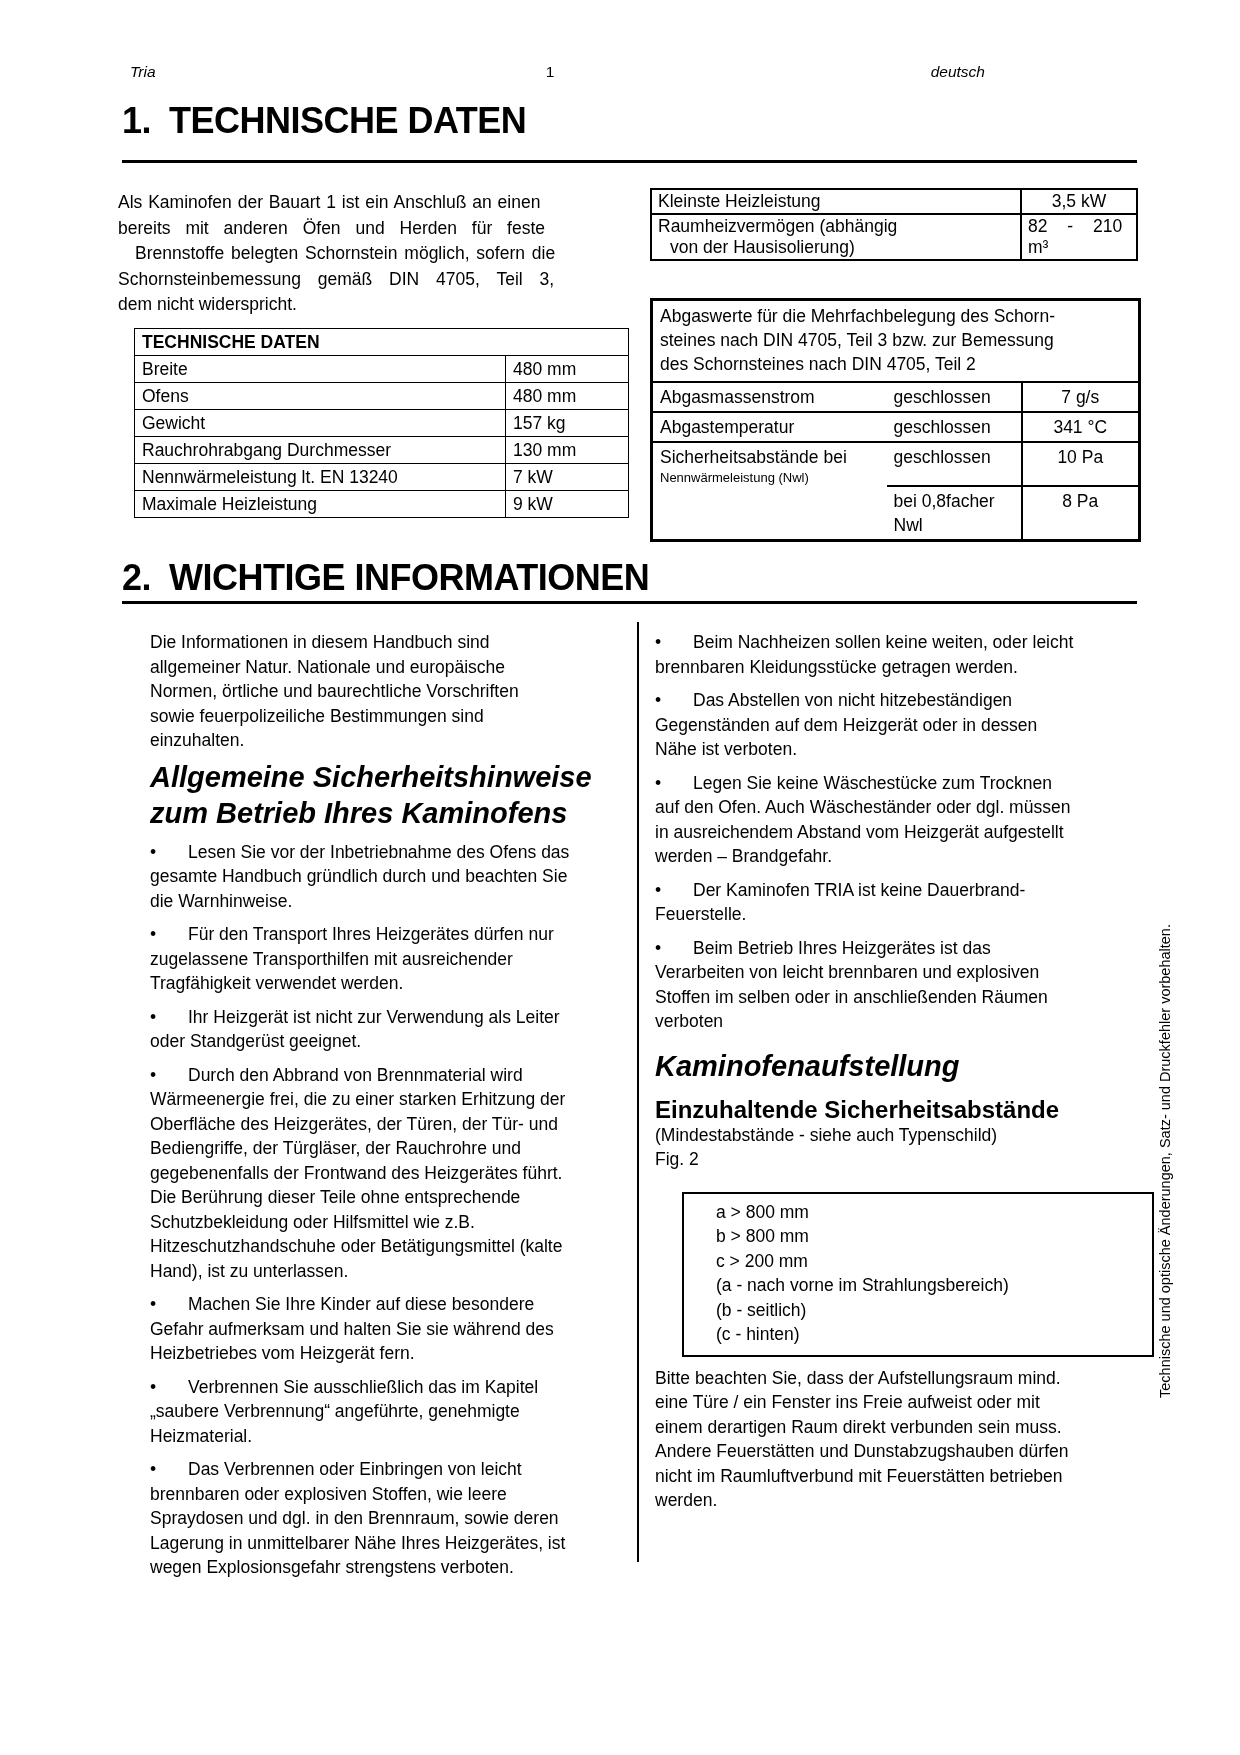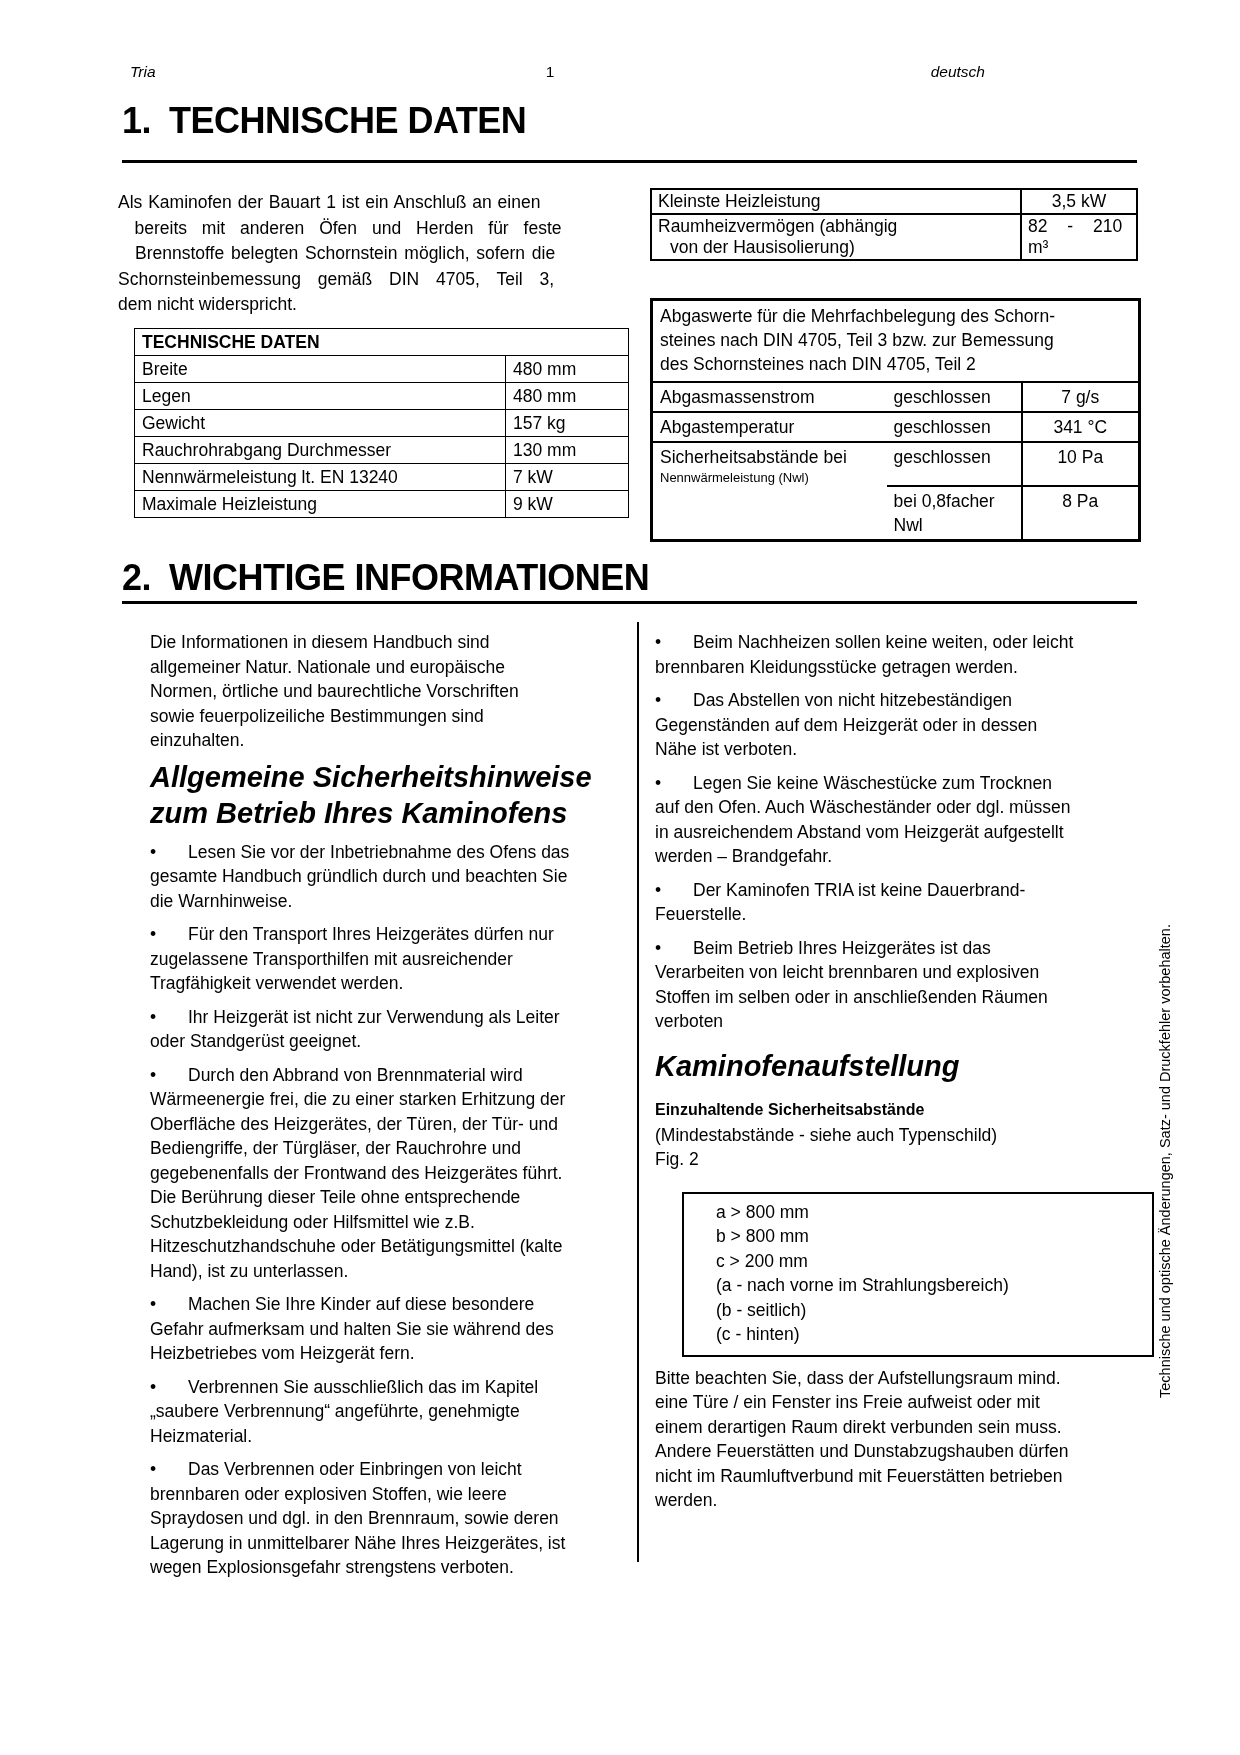--- a/index.html
+++ b/index.html
@@ -10,21 +10,21 @@
   .abs{position:absolute;}
   
   .hdr{font-size:15.5px;}
   .italic{font-style:italic;}
   
   .sec-title{font-size:36px;font-weight:bold;letter-spacing:-0.5px;white-space:nowrap;}
   .sec-num{display:inline-block;width:47px;}
   .rule{background:#000;height:2.5px;}
   .intro{font-size:17.5px;line-height:25.5px;}
   .intro .ln{white-space:nowrap;}
-  .ws0{word-spacing:1px;} .ws1{word-spacing:10px;text-align:center;} .ws2{word-spacing:2px;margin-left:17px;}
+  .ws0{word-spacing:1px;} .ws1{word-spacing:10px;} .ws2{word-spacing:2px;margin-left:17px;}
   .ws3{word-spacing:12px;} .ws4{word-spacing:0;}
   
   table{border-collapse:collapse;table-layout:fixed;}
   td{font-size:17.5px;vertical-align:top;}
   
   .tech td{border:1.5px solid #000;height:26px;padding:0 4px 0 7px;vertical-align:middle;}
   .tech .th{font-weight:bold;}
   
   .power td{border:2px solid #000;padding:1px 6px;}
   .power .val{text-align:center;}
@@ -41,21 +41,21 @@
   .flue td.tall{height:38px;}
   .small{font-size:13px;line-height:17px;}
   
   .col{font-size:17.5px;line-height:24.5px;}
   .prewrap{white-space:pre-wrap;}
   .col p{margin:9px 0 0 0;}
   .col p.first{margin-top:0;}
   .bullet{display:inline-block;width:38px;}
   .h3{font-size:29px;line-height:36px;font-weight:bold;font-style:italic;margin:6px 0 0 0;}
   .h3right{font-size:29px;line-height:36px;font-weight:bold;font-style:italic;margin:14px 0 0 0;}
-  .h4{font-size:16px;line-height:27px;font-weight:bold;margin:12px 0 0 0;}
+  .h4{font-size:24px;line-height:27px;font-weight:bold;margin:12px 0 0 0;}
   .note{margin:0;}
   .figref{margin:0;}
   .dbox{border:2px solid #000;margin-top:20px;padding:6px 6px 8px 32px;width:430px;margin-left:27px;}
   .dbox div{line-height:24.5px;}
   .outro{margin-top:20px;}
   .vdivider{width:2px;background:#000;}
   
   .sidebar{
     width:512px;height:18px;font-size:14.5px;white-space:nowrap;
     transform:rotate(-90deg);transform-origin:left top;
@@ -90,21 +90,21 @@
       </colgroup>
     <tbody>
         <tr>
           <td colspan="2" class="th">TECHNISCHE DATEN</td>
         </tr>
     <tr>
           <td>Breite</td>
           <td>480 mm</td>
         </tr>
     <tr>
-          <td>Legen</td>
+          <td>Ofens</td>
           <td>480 mm</td>
         </tr>
     <tr>
           <td>Gewicht</td>
           <td>157 kg</td>
         </tr>
     <tr>
           <td>Rauchrohrabgang Durchmesser</td>
           <td>130 mm</td>
         </tr>

